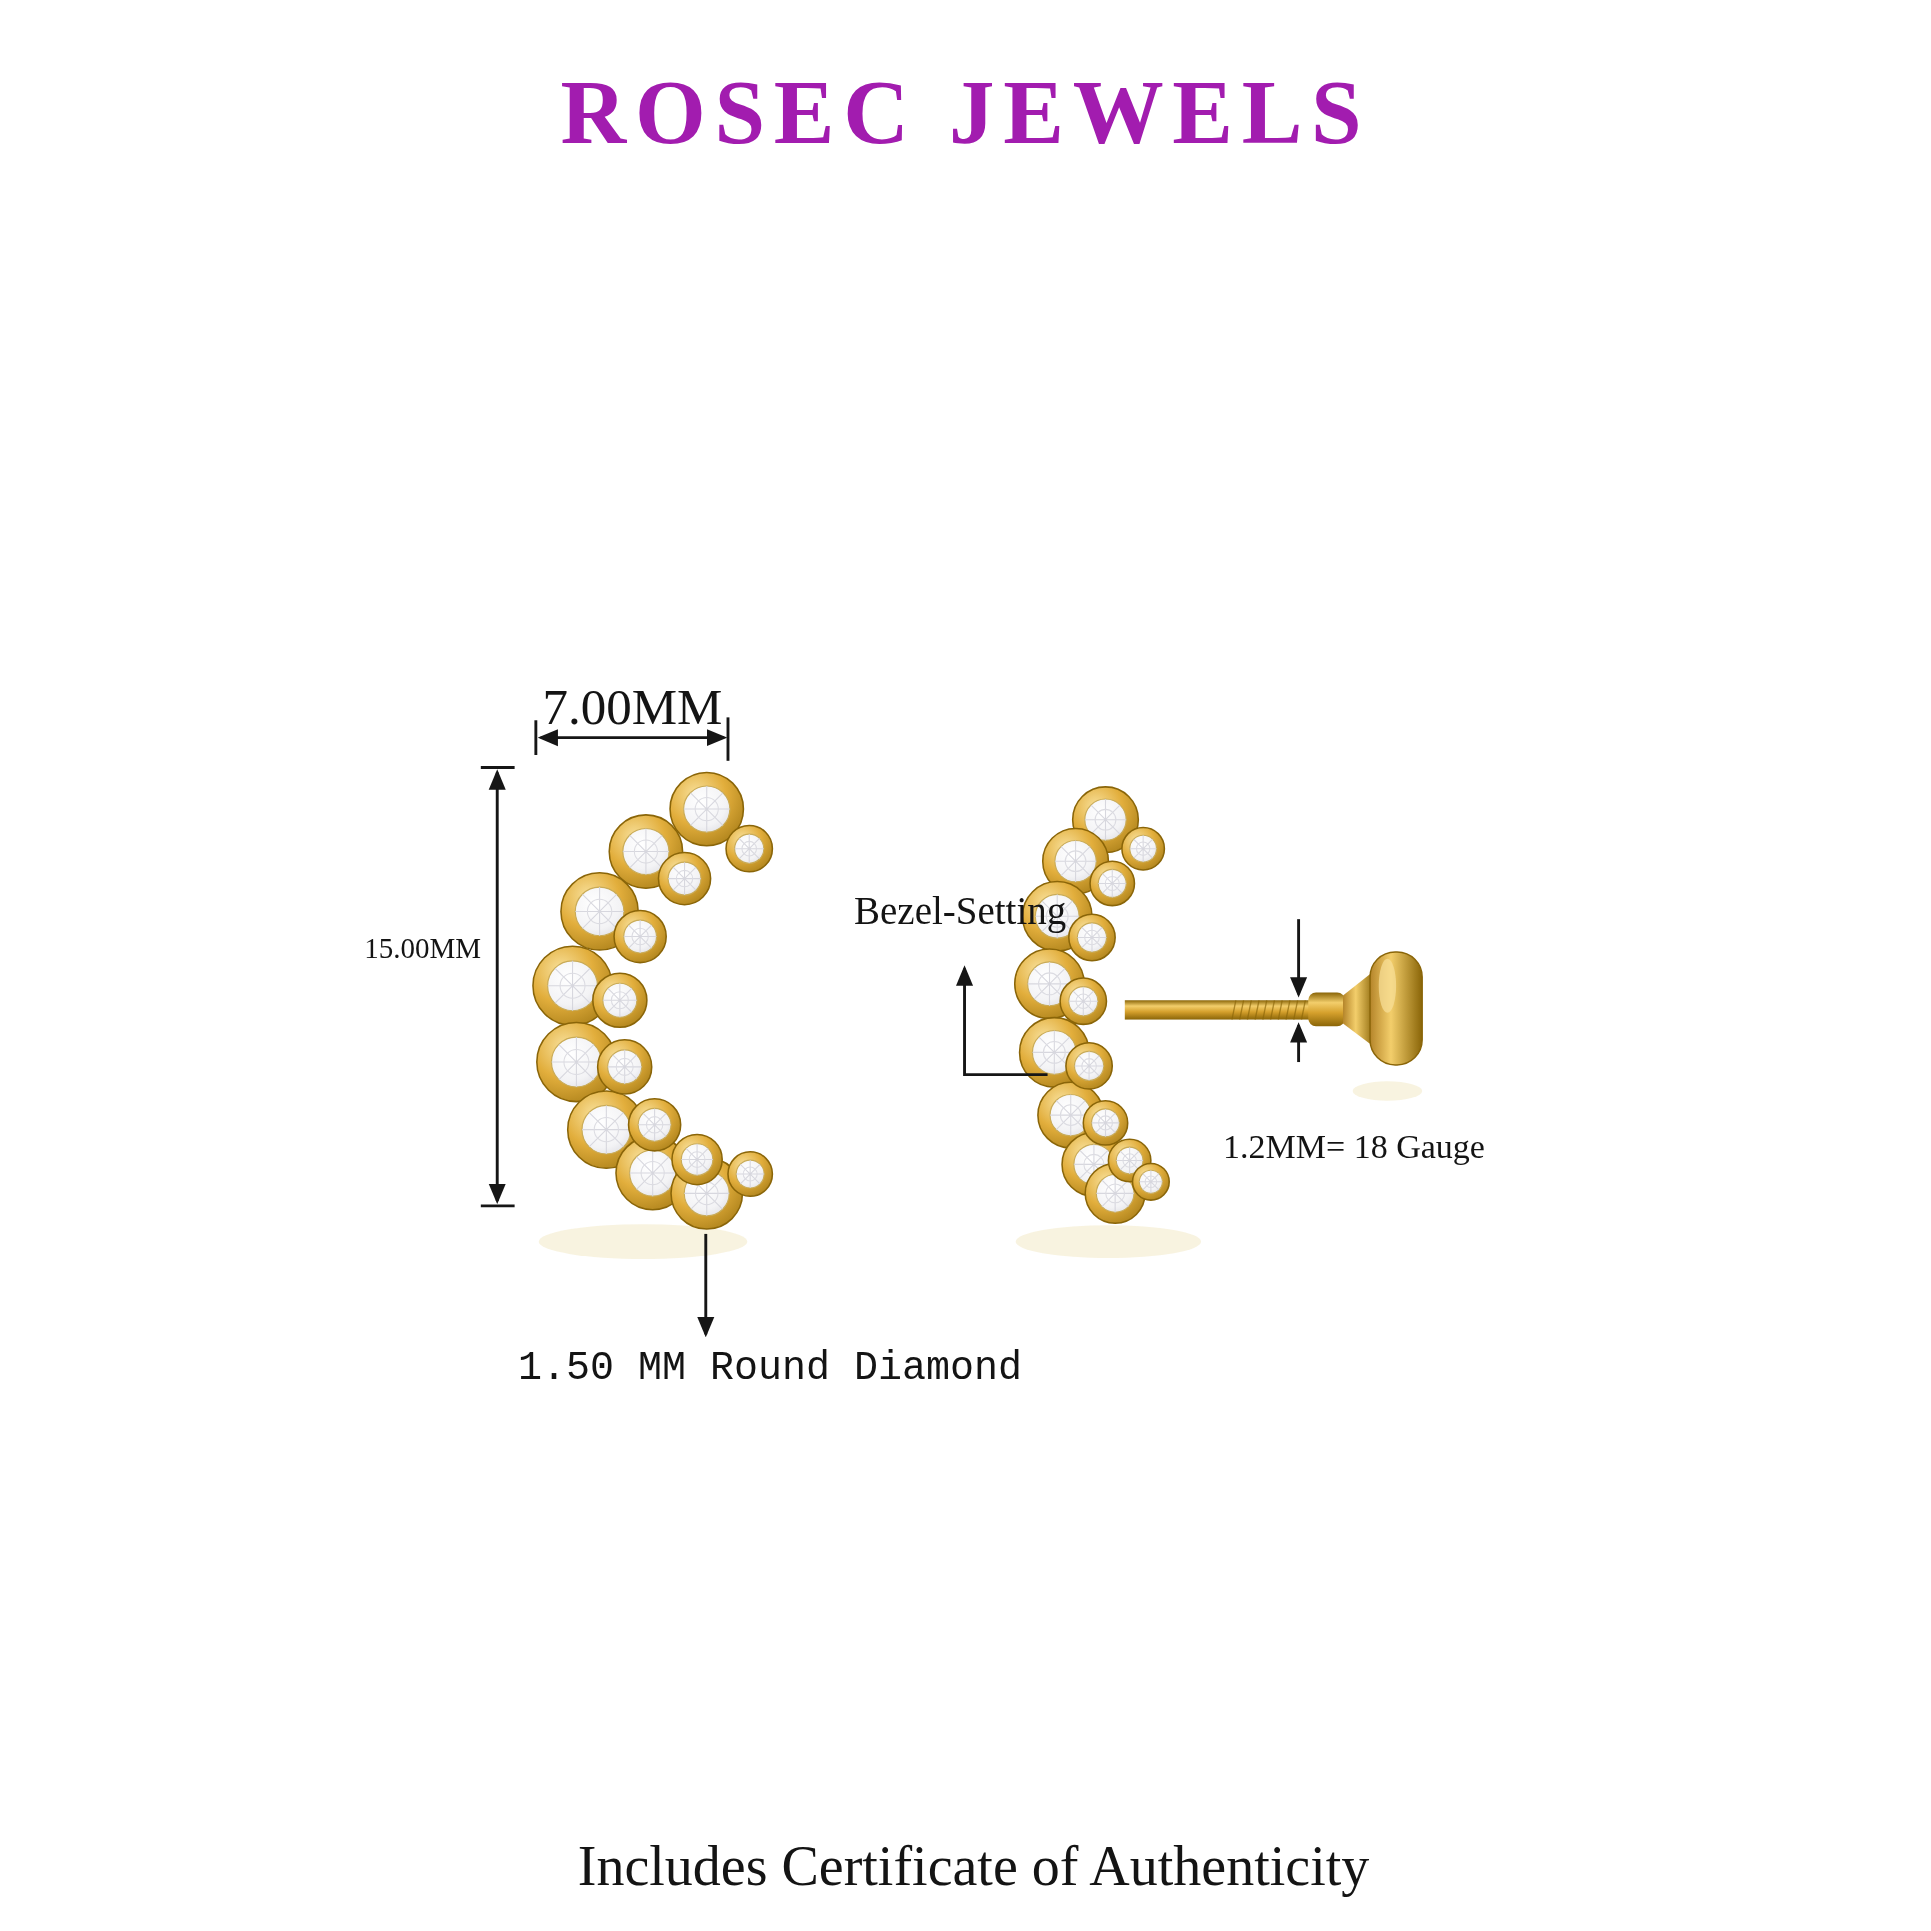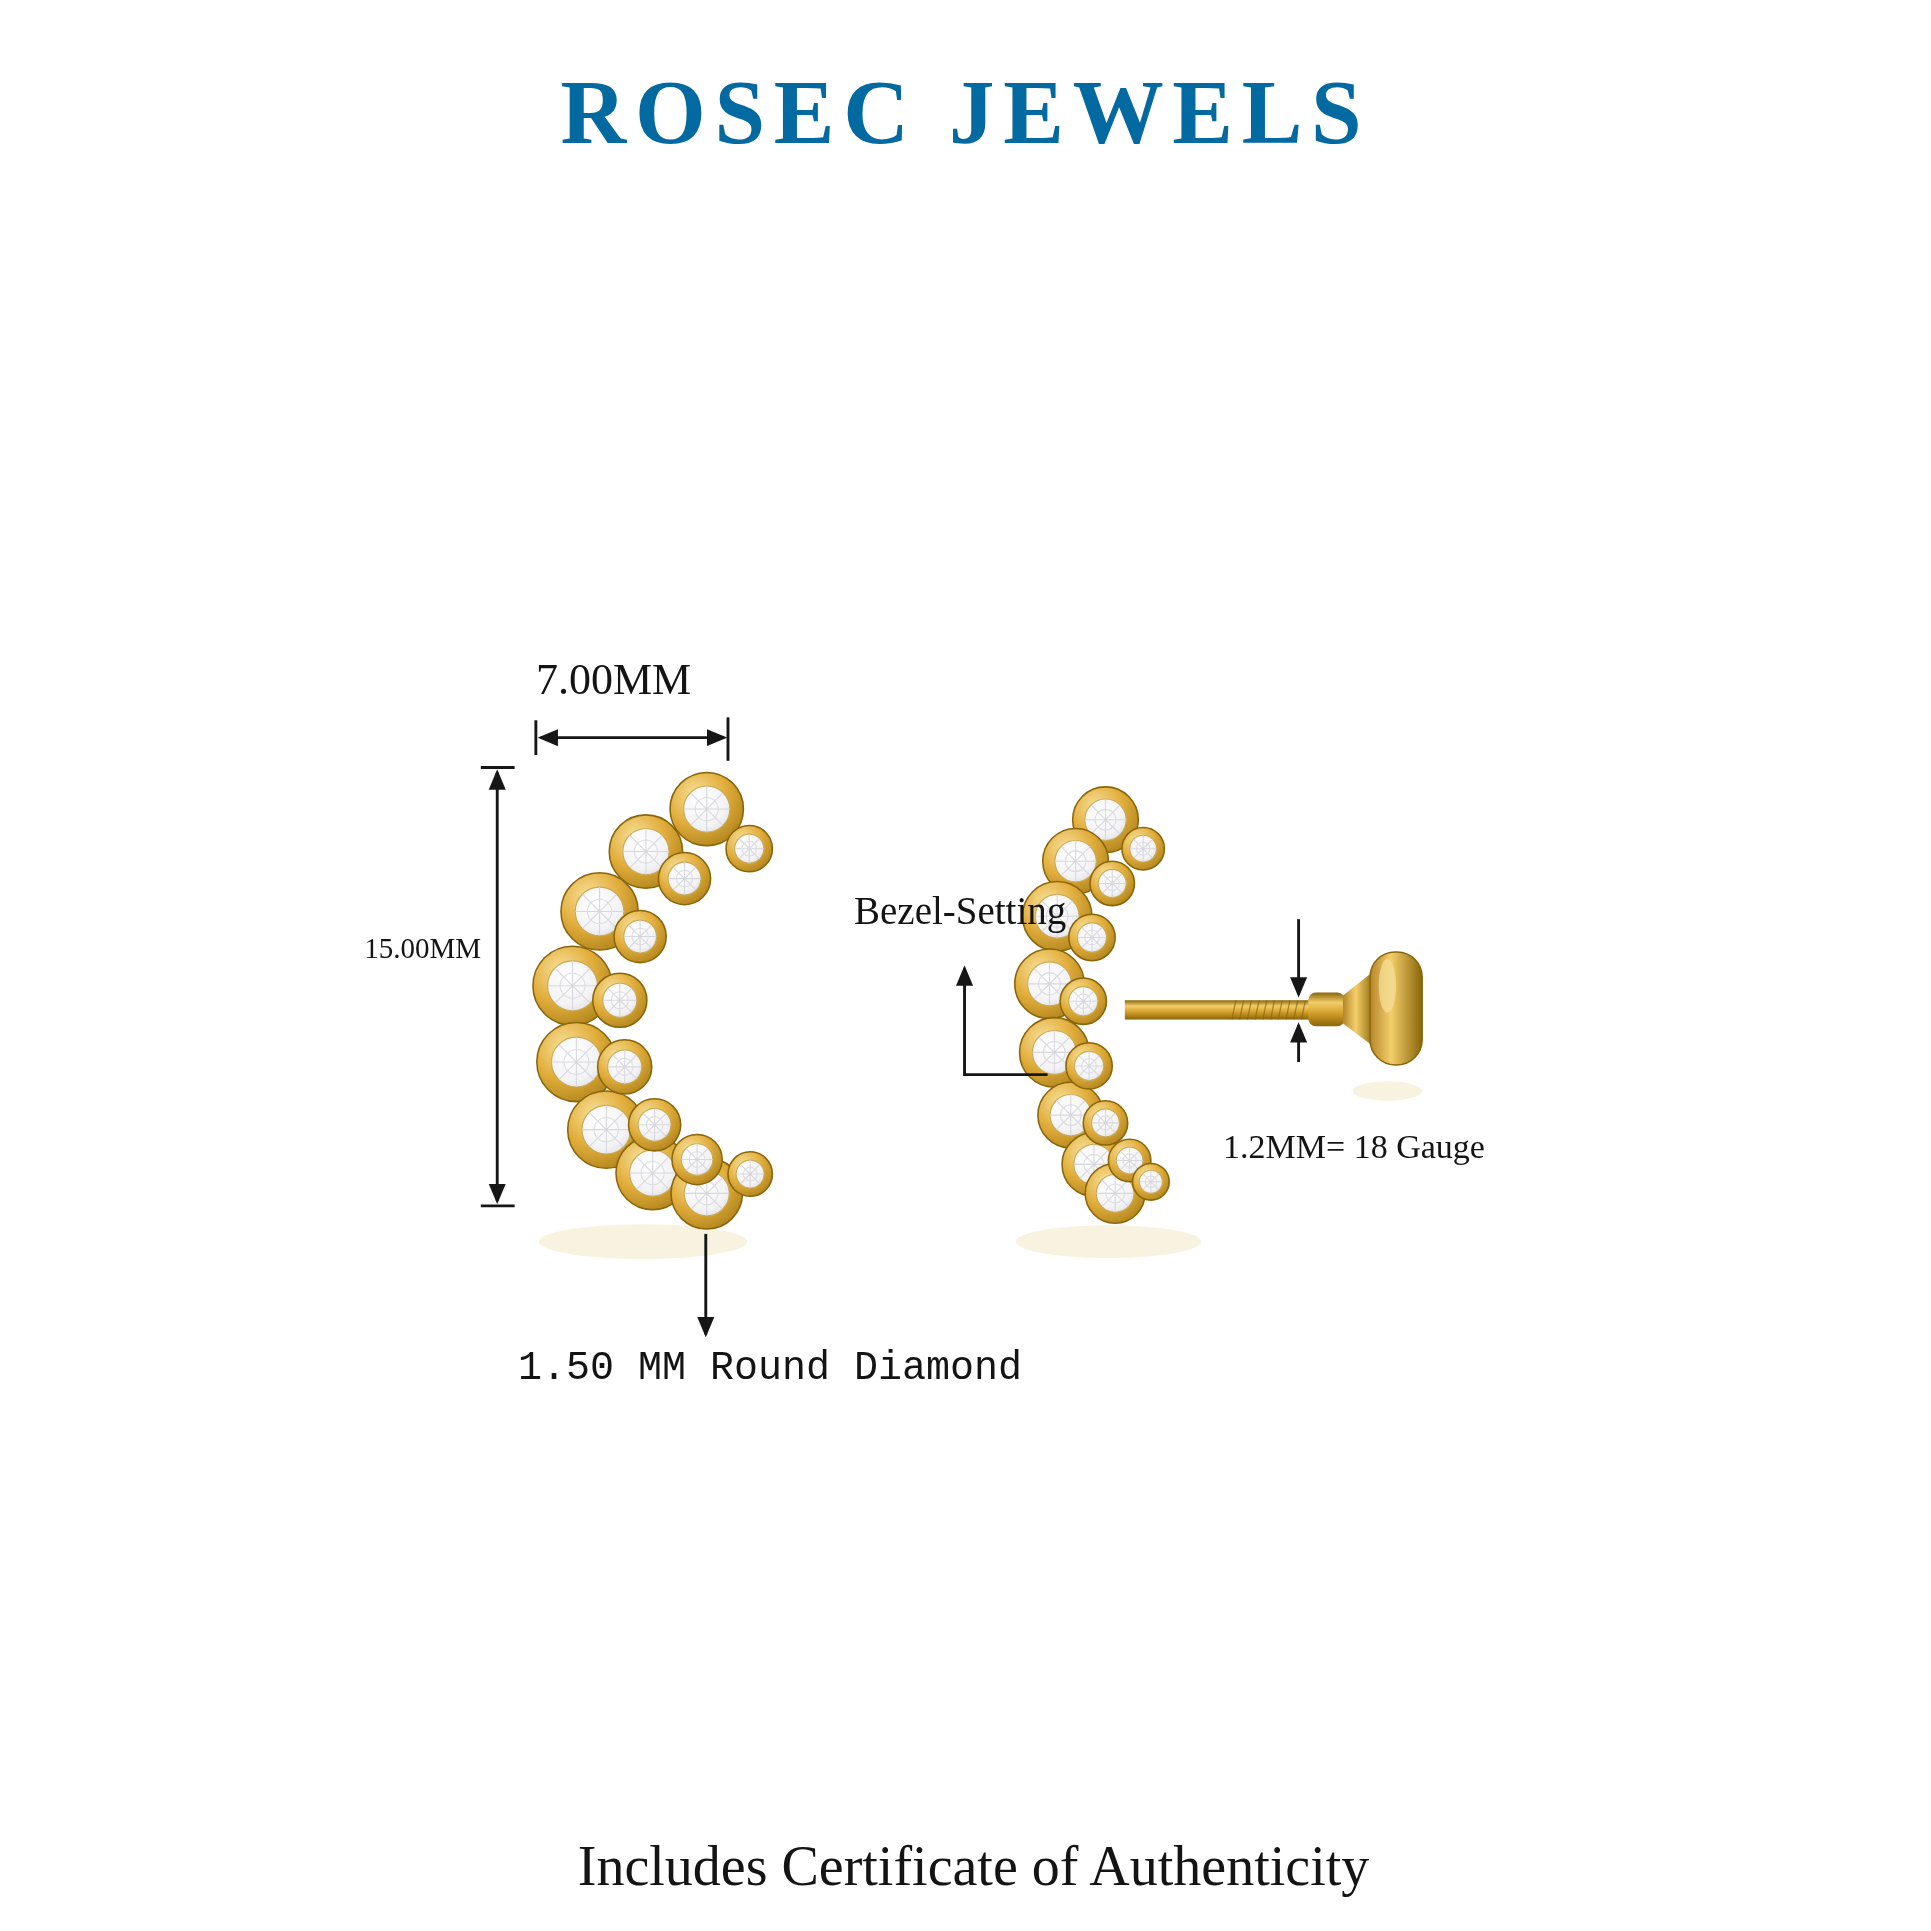--- a/index.html
+++ b/index.html
@@ -1,24 +1,24 @@
 <!DOCTYPE html>
 <html><head>
 <meta charset="utf-8">
 <style>
   html,body{margin:0;padding:0;background:#ffffff;}
   body{width:1931px;height:1931px;font-family:"Liberation Serif","DejaVu Serif",serif;color:#111111;}
   .stage{position:relative;width:1931px;height:1931px;overflow:hidden;background:#ffffff;}
   .brand{position:absolute;top:60px;left:0;width:100%;text-align:center;
-         font-size:91px;font-weight:700;letter-spacing:8.7px;color:#0369a1;}
+         font-size:91px;font-weight:700;letter-spacing:8.7px;color:#a21caf;}
   .tagline{position:absolute;top:189px;left:0;width:100%;text-align:center;
            font-size:65px;font-weight:700;letter-spacing:1px;color:#141414;}
   .diagram{position:absolute;left:0;top:0;width:1931px;height:1931px;}
   .lbl{position:absolute;color:#141414;white-space:nowrap;text-align:right;}
-  .width-lbl{left:536px;top:654px;width:193px;text-align:left;font-size:44px;}
+  .width-lbl{left:536px;top:678px;width:193px;text-align:center;font-size:51px;}
   .height-lbl{left:307px;top:932px;width:174px;text-align:right;font-size:29px;}
   .bezel-lbl{left:854px;top:888px;font-size:39px;}
   .gauge-lbl{left:1223px;top:1128px;font-size:34px;}
   .stone-note{left:518px;top:1344px;font-size:40px;line-height:1.25;font-family:Liberation Mono, monospace;}
   .certificate{position:absolute;top:1834px;left:0;width:100%;text-align:center;
                font-size:56px;color:#141414;margin-left:8px;}
 </style>
 </head>
 <body>
 

